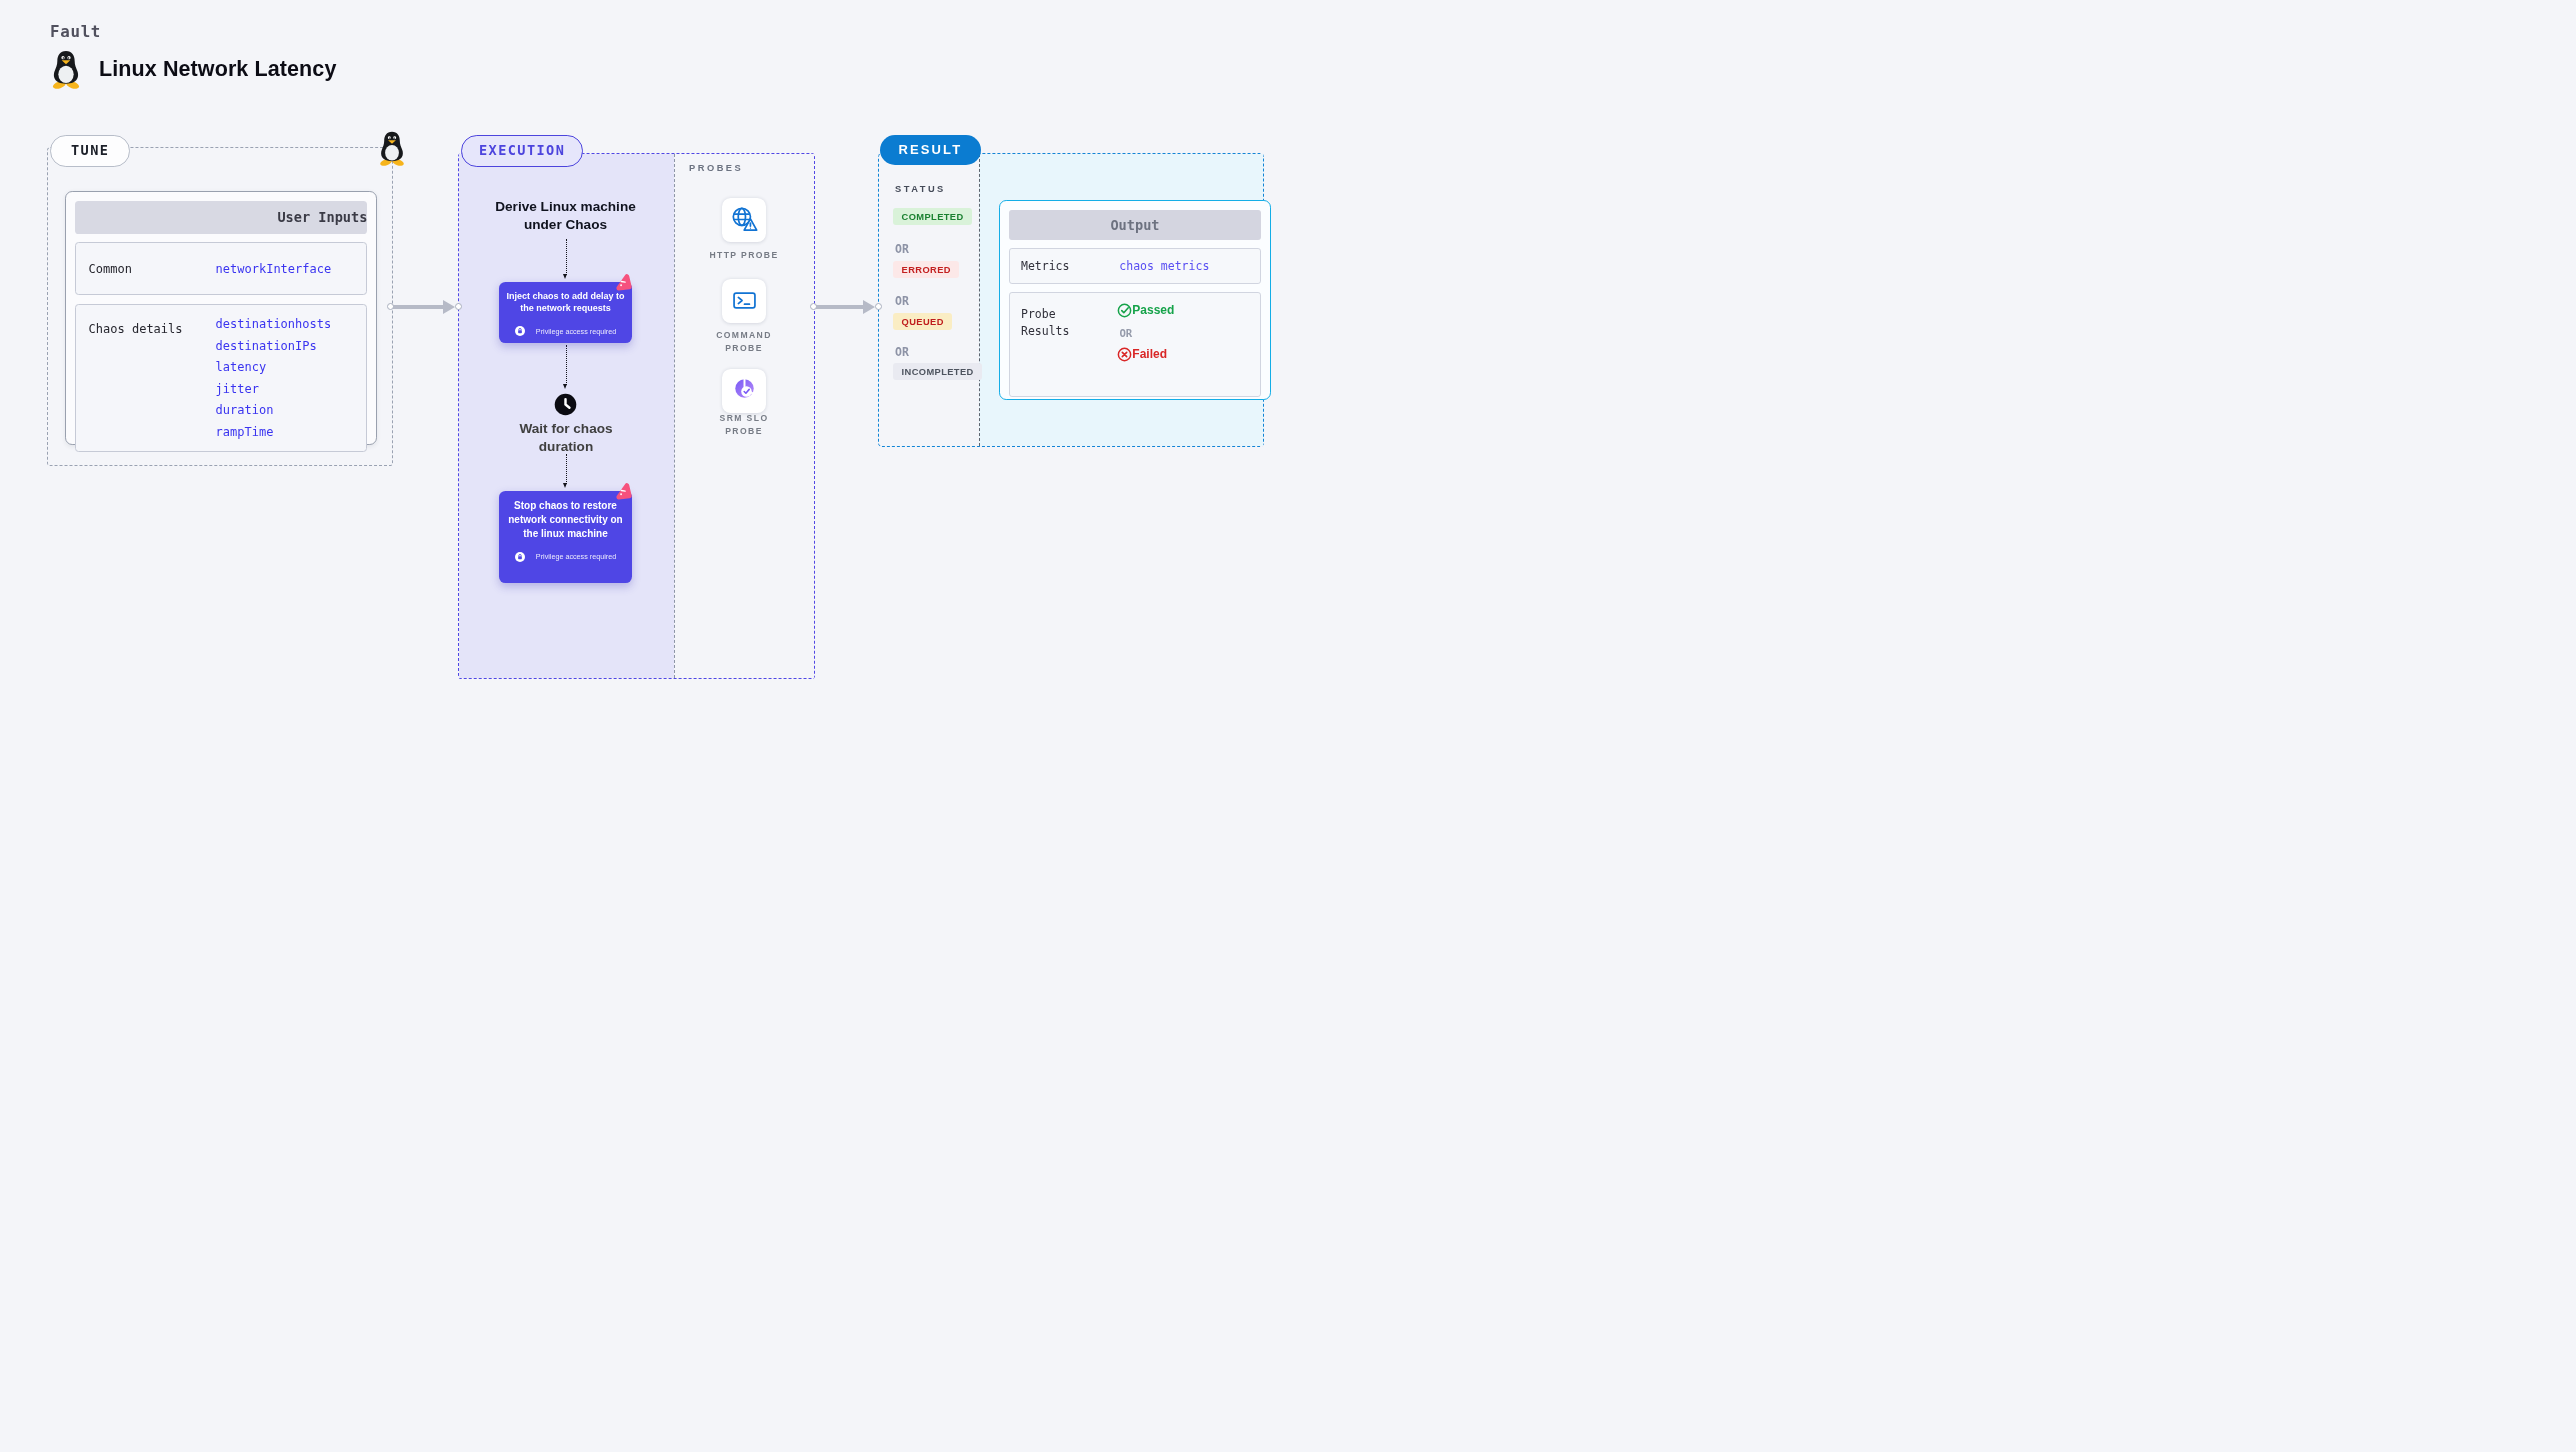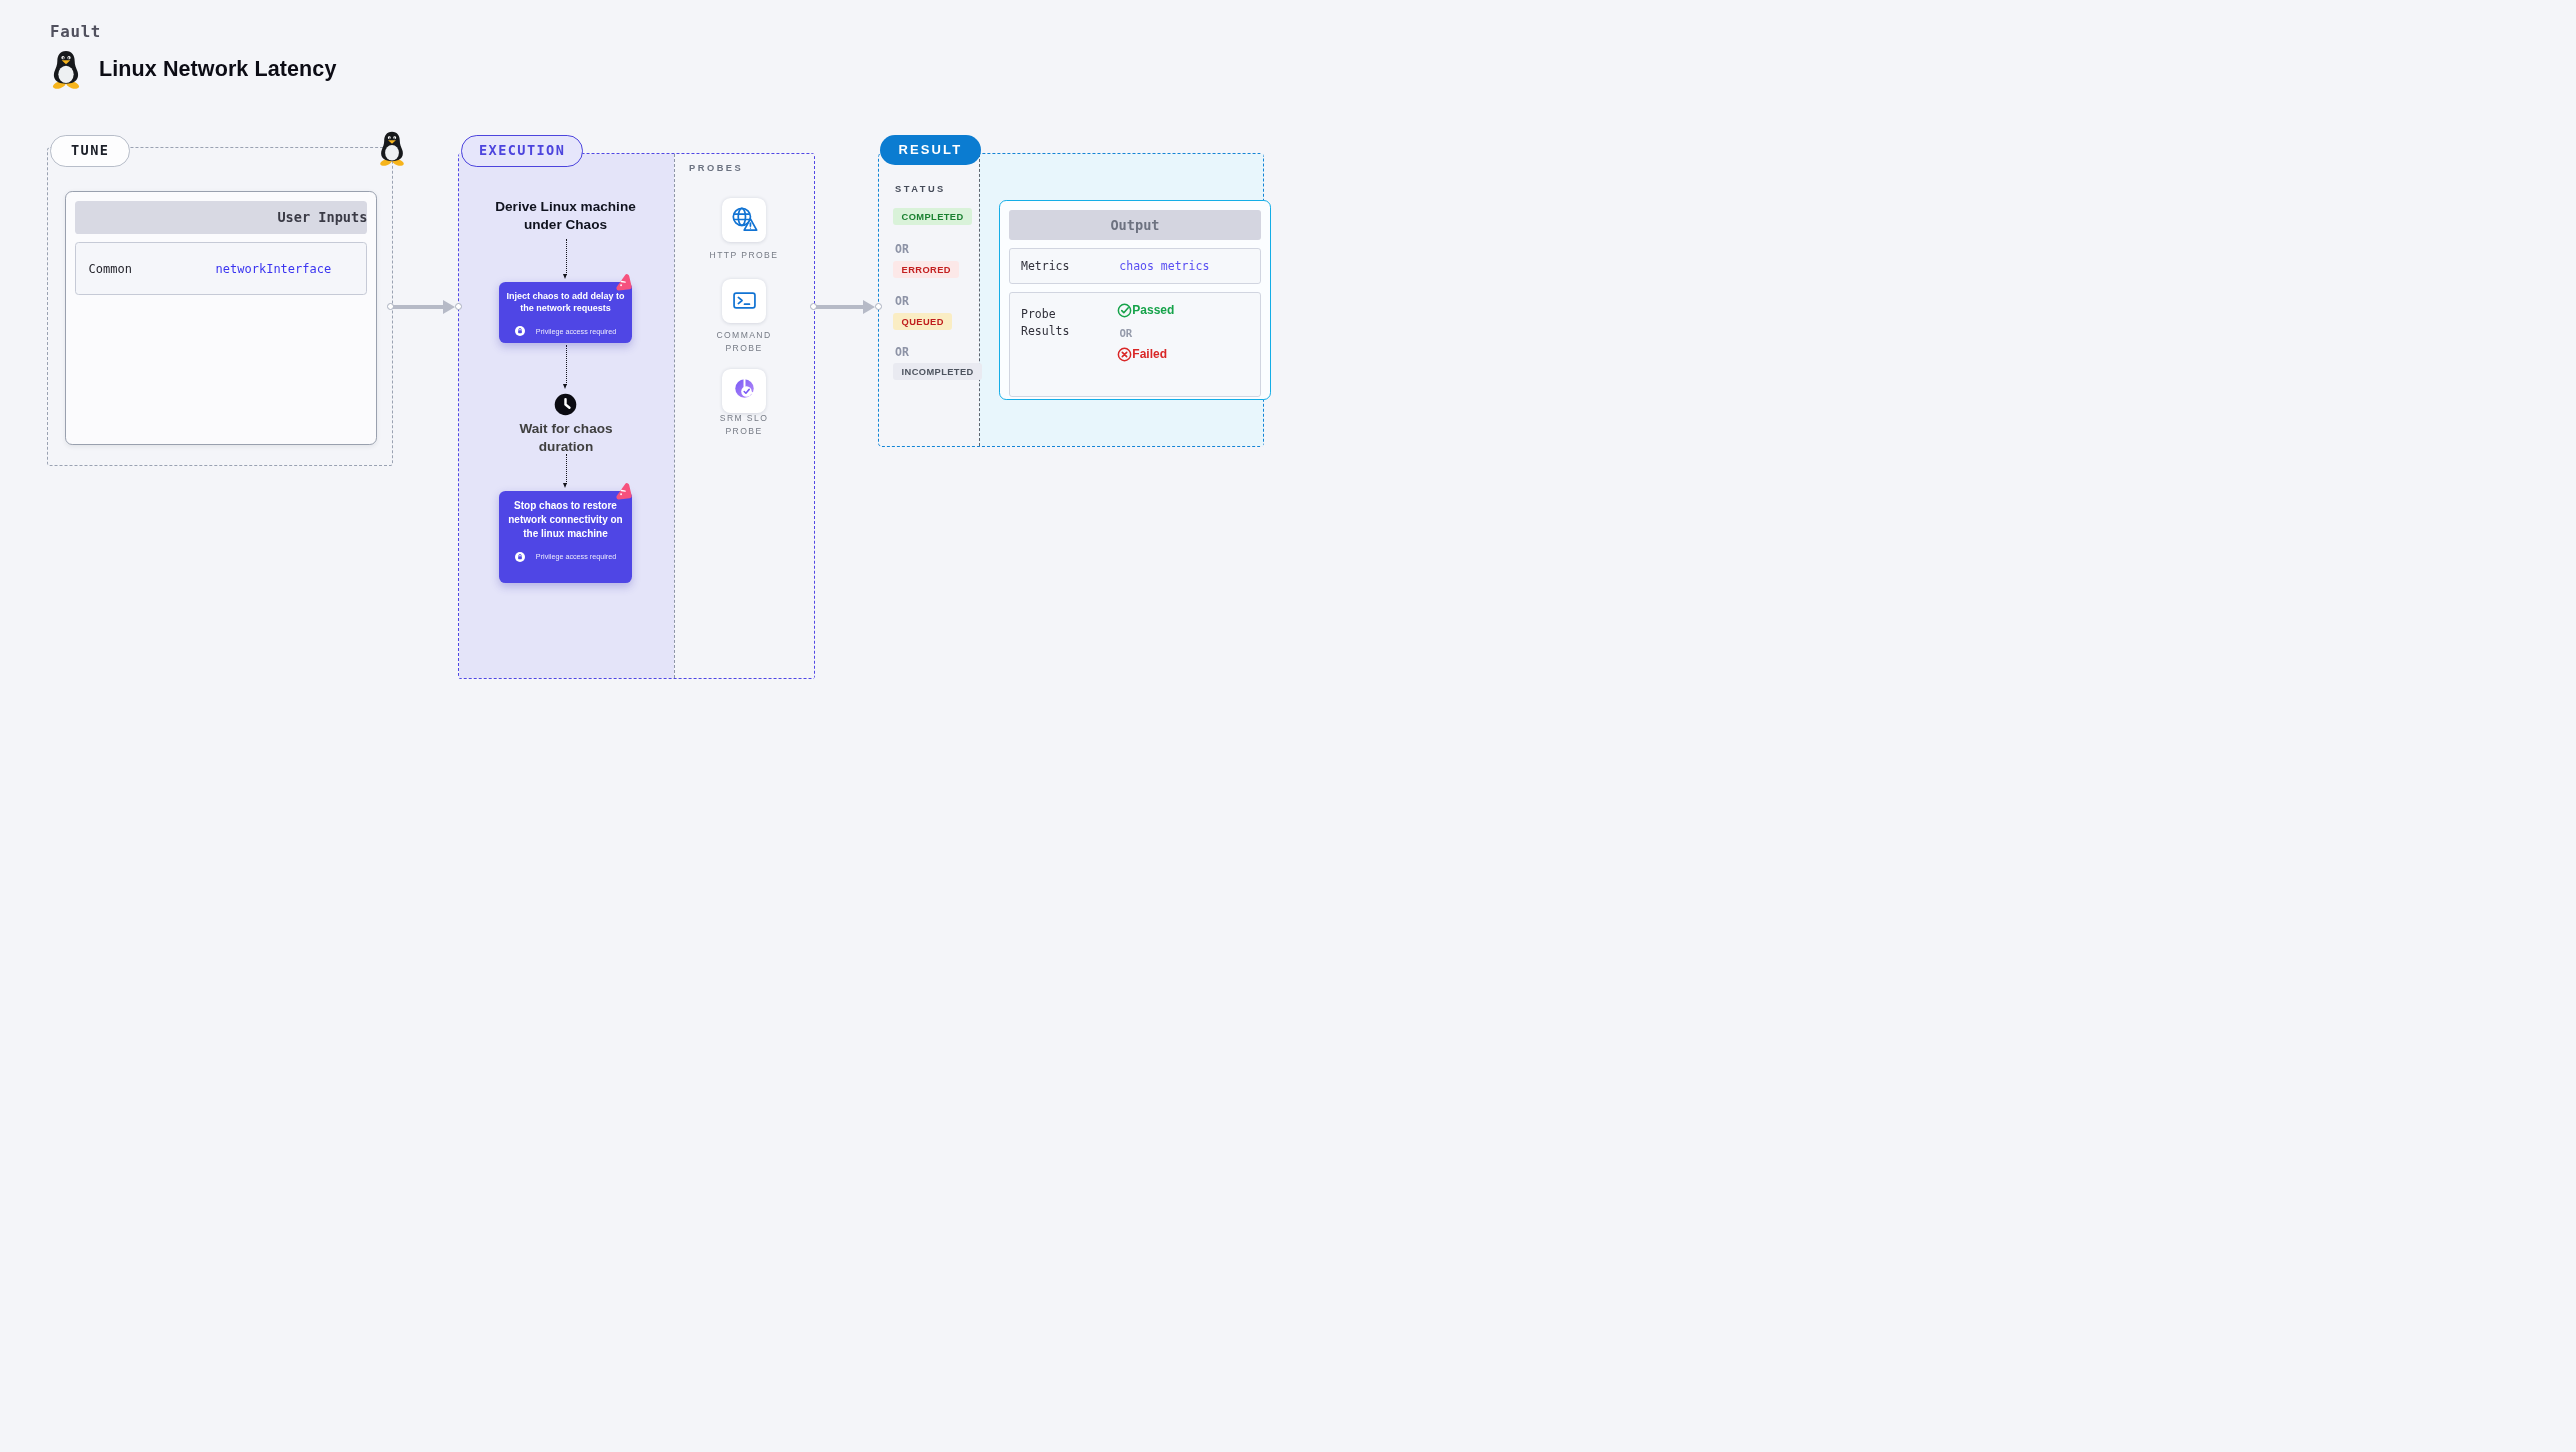--- a/index.html
+++ b/index.html
@@ -85,21 +85,21 @@
   .pink-2{left:613px;top:482px;}
   .clock{position:absolute;left:554px;top:393px;z-index:2;}
   .wait{position:absolute;left:510px;top:420px;width:112px;text-align:center;
     font-size:13.6px;line-height:1.35;font-weight:bold;color:#404040;}
 
   
   .probes-label{position:absolute;left:689px;top:163px;font-size:9.3px;font-weight:bold;
     letter-spacing:2.5px;color:#6b7280;}
   .probe-card{position:absolute;left:722px;width:44px;height:44px;background:#fff;border-radius:8.6px;
     display:flex;align-items:center;justify-content:center;box-shadow:0 0.7px 3.6px rgba(30,40,70,.14);}
-  .probe-name{position:absolute;left:701px;width:86px;text-align:center;font-size:8.6px;font-weight:normal;
+  .probe-name{position:absolute;left:701px;width:86px;text-align:center;font-size:8.6px;font-weight:bold;
     letter-spacing:1.4px;color:#767b85;line-height:1.5;}
 
   
   .status-label{position:absolute;left:895px;top:184px;font-size:9.3px;font-weight:bold;
     letter-spacing:2.5px;color:#454b59;z-index:2;}
   .badge{position:absolute;left:893px;padding:3.6px 8.6px;border-radius:2.9px;font-size:9.3px;
     font-weight:bold;letter-spacing:0.4px;z-index:2;}
   .b-green{background:#d9f2d9;color:#1a8030;}
   .b-red{background:#fce8e8;color:#c32020;}
   .b-yellow{background:#faedc4;color:#bf1d1d;}
@@ -169,20 +169,31 @@
         <circle cx="34" cy="13.4" r="1.1" fill="#000"></circle>
       <path d="M23.5 17 L36.5 17 L30 23 Z" fill="#f6b41c"></path>
     </svg>
   </span>
 
   <div class="ui-card">
     <div class="ui-head">User Inputs</div>
     <div class="ui-row row-common">
       <span class="ui-label">Common</span>
       <span class="ui-val">networkInterface</span>
+    </div>
+    <div class="ui-row row-chaos">
+      <span class="ui-label">Chaos details</span>
+      <div class="ui-vals">
+        <div>destinationhosts</div>
+        <div>destinationIPs</div>
+        <div>latency</div>
+        <div>jitter</div>
+        <div>duration</div>
+        <div>rampTime</div>
+      </div>
     </div>
   </div>
 
   <div class="harrow" style="left:391px;top:307px;width:67px;">
     <span class="hline"></span>
     <span class="hhead"></span>
     <span class="dot dot-l"></span>
     <span class="dot dot-r"></span>
   </div>
 

